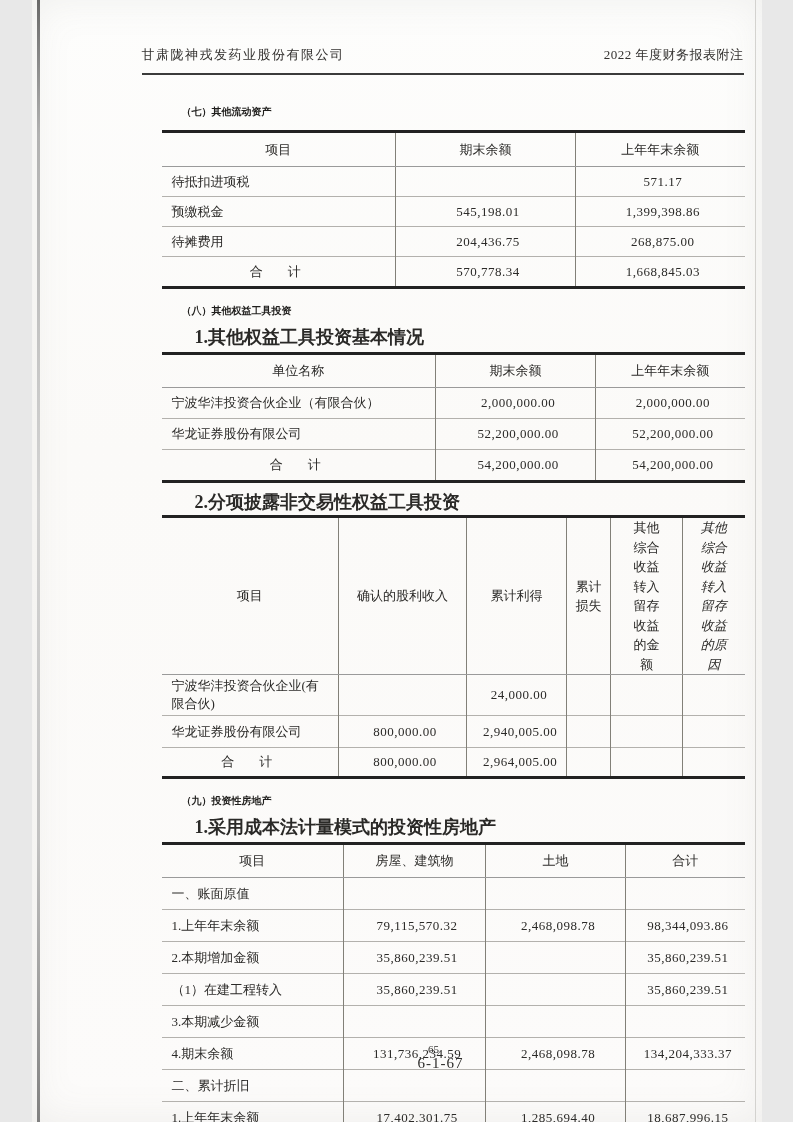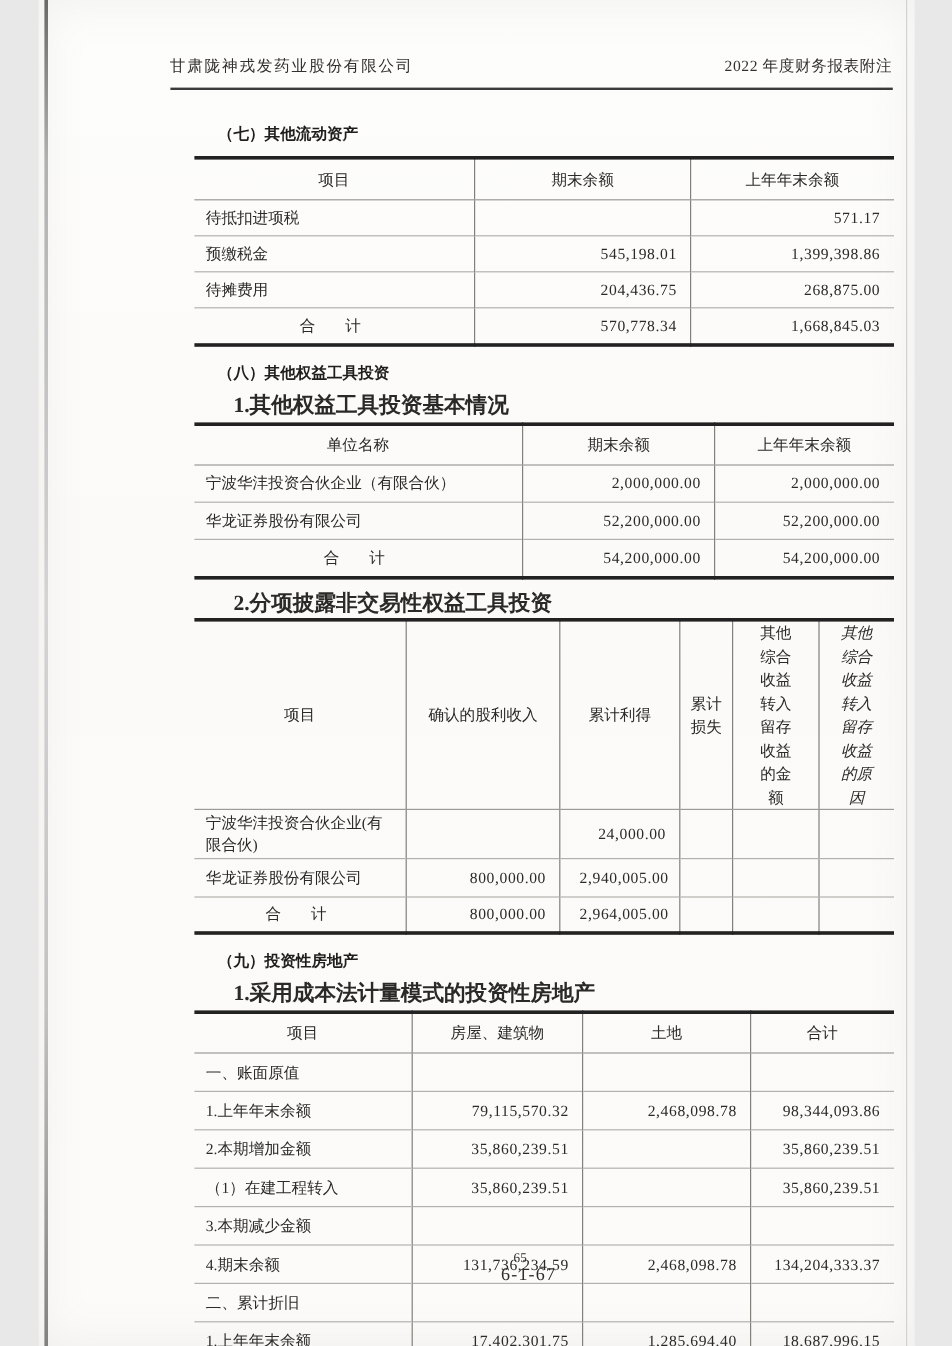--- a/index.html
+++ b/index.html
@@ -28,21 +28,21 @@
     display:flex; justify-content:space-between; align-items:flex-end;
     border-bottom:2px solid #3b3b3b; padding-bottom:9px;
   }
   .pg-header .company { font-size:13px; letter-spacing:1.5px; color:#33312f; }
   .pg-header .rtitle  { font-size:13px; letter-spacing:0.5px; color:#33312f; }
 
   .content { position:absolute; top:96px; left:130px; width:583px; }
 
   .sec-heading {
     font-family:"Liberation Sans","DejaVu Sans",sans-serif;
-    font-weight:bold; font-size:13px; line-height:20px;
+    font-weight:bold; font-size:10px; line-height:20px;
     margin:0; padding-left:20px; color:#1f1e1c;
   }
   .sec-heading.mt { margin-top:12px; }
   .sec-heading.first { margin-top:6px; }
   .sub-item {
     font-size:18px; font-weight:600; line-height:18px;
     margin:0; padding-left:33px; color:#2a2927;
   }
   .sub-item.m1 { margin-top:7px; }
   .sub-item.m2 { margin-top:10px; }
@@ -54,21 +54,21 @@
   .t4 { margin-top:6px; }
   table { border-top:3px solid #222; border-bottom:3px solid #222; }
   th, td {
     font-weight:normal; font-size:13px; color:#2b2a28;
     padding:0 8px; vertical-align:middle; overflow:hidden;
   }
   th { text-align:center; border-bottom:1.5px solid #9a9a9a; }
   td { border-top:1px solid #b3b1ad; }
   tbody tr:first-child td { border-top:none; }
   .vline { border-right:1px solid #828078; }
-  .num { text-align:right; letter-spacing:0.5px; padding-right:11px; font-family:"Liberation Serif","DejaVu Serif",serif;padding-left:16px; }
+  .num { text-align:center; letter-spacing:0.5px; padding-right:11px; font-family:"Liberation Serif","DejaVu Serif",serif;padding-left:16px; }
   .lbl { text-align:left; padding-left:10px; }
   .ctr { text-align:center; letter-spacing:6px; }
 
   .t1 th { height:33px; }  .t1 td { height:29px; }
   .t2 td { height:30px; }  .t2 thead th { height:32px; }
   .t3 thead th { height:88px; line-height:1.5; }
   .t3 .r1 td { height:40px; line-height:1.35; }
   .t3 .r2 td { height:31px; }
   .t3 .r3 td { height:28px; }
   .t3 .hdr5 { padding:0 22px; }

